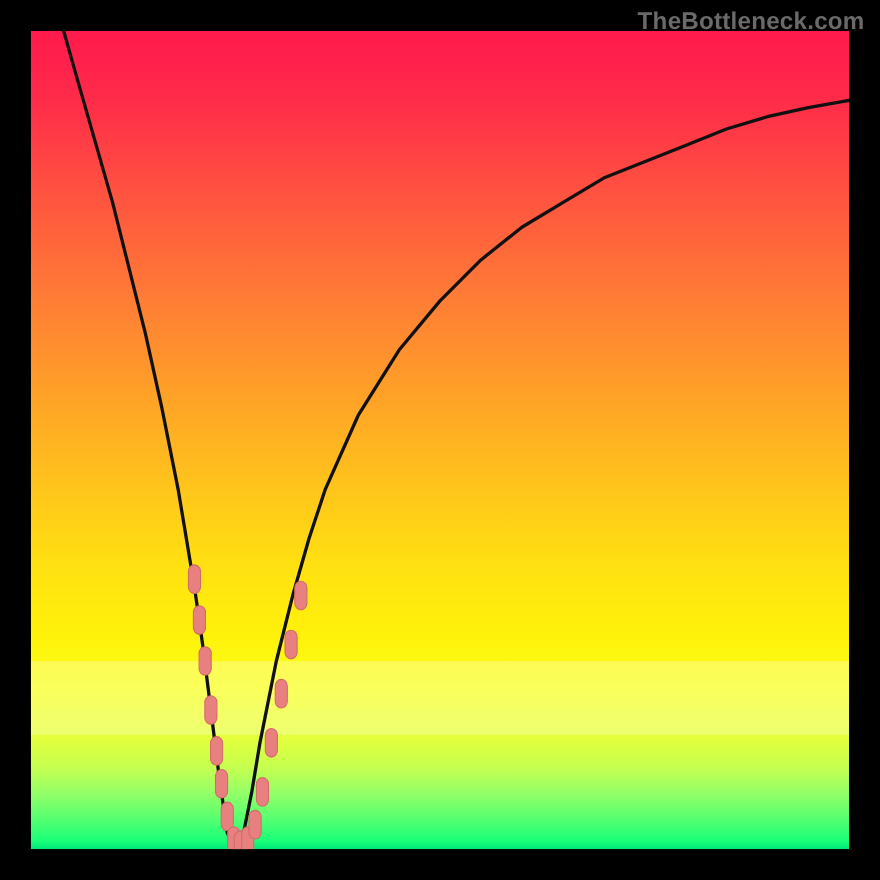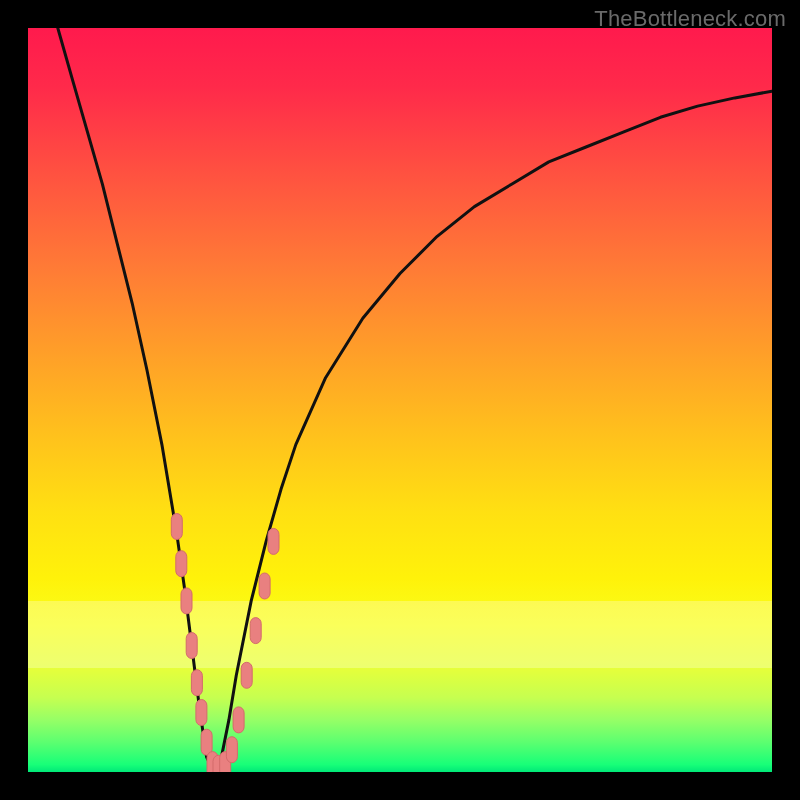--- a/index.html
+++ b/index.html
@@ -58,21 +58,21 @@
   svg.curve {
     position: absolute;
     inset: 0;
   }
   .watermark {
     position: absolute;
     top: 6px;
     right: 14px;
     color: #6a6a6a;
     font-size: 22px;
-    font-weight: 400;
+    font-weight: 700;
     letter-spacing: 0.2px;
     user-select: none;
   }
 </style>
 </head>
 <body>
 
 <div class="frame">
   <div class="plot">
     <div class="grad"></div>

